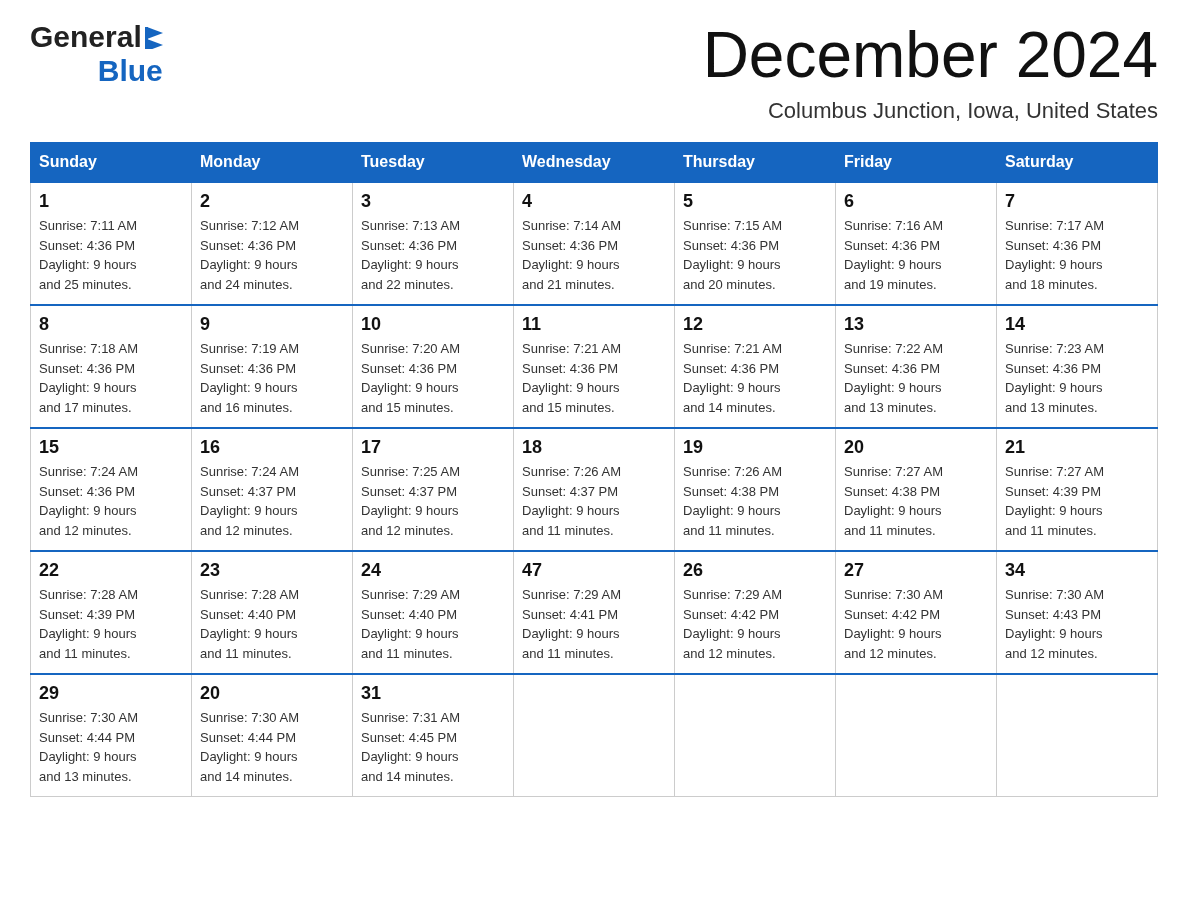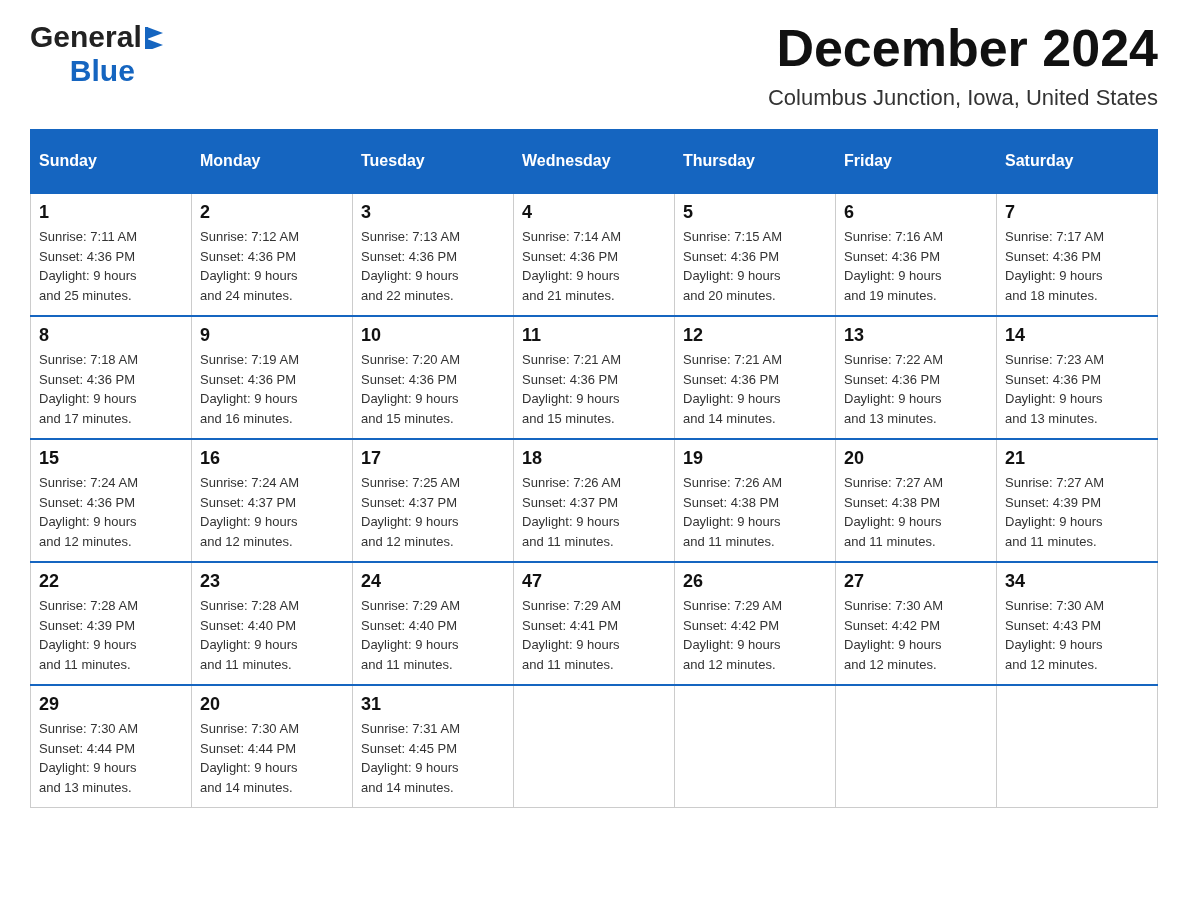--- a/index.html
+++ b/index.html
@@ -14,41 +14,41 @@
     .header-area {
       display: flex;
       justify-content: space-between;
       align-items: flex-start;
       margin-bottom: 18px;
     }
     .title-area {
       text-align: right;
     }
     .month-title {
-      font-size: 52px;
-      font-weight: bold;
+      font-size: 64px;
+      font-weight: normal;
       color: #111;
       line-height: 1.1;
     }
     .location-title {
       font-size: 22px;
       color: #333;
       margin-top: 8px;
     }
     .calendar-table {
       width: 100%;
       border-collapse: collapse;
       table-layout: fixed;
     }
     .calendar-table th {
       background-color: #1565c0;
       color: #fff;
       font-size: 16px;
       font-weight: bold;
-      padding: 22px 8px;
+      padding: 10px 8px;
       text-align: left;
       border: 1px solid #1565c0;
     }
     .calendar-table td {
       vertical-align: top;
       padding: 8px 8px 10px 8px;
       border: 1px solid #ccc;
       font-size: 13px;
       color: #333;
       background: #fff;
@@ -78,21 +78,21 @@
       color: #222;
     }
     .logo-blue-text {
       font-size: 30px;
       font-weight: bold;
       color: #1565c0;
     }
     .logo-block {
       display: flex;
       flex-direction: column;
-      align-items: center;
+      align-items: flex-end;
     }
     .logo-row1 {
       display: flex;
       align-items: center;
     }
     .logo-row2 {
       margin-left: 12px;
     }
   </style>
 </head>

